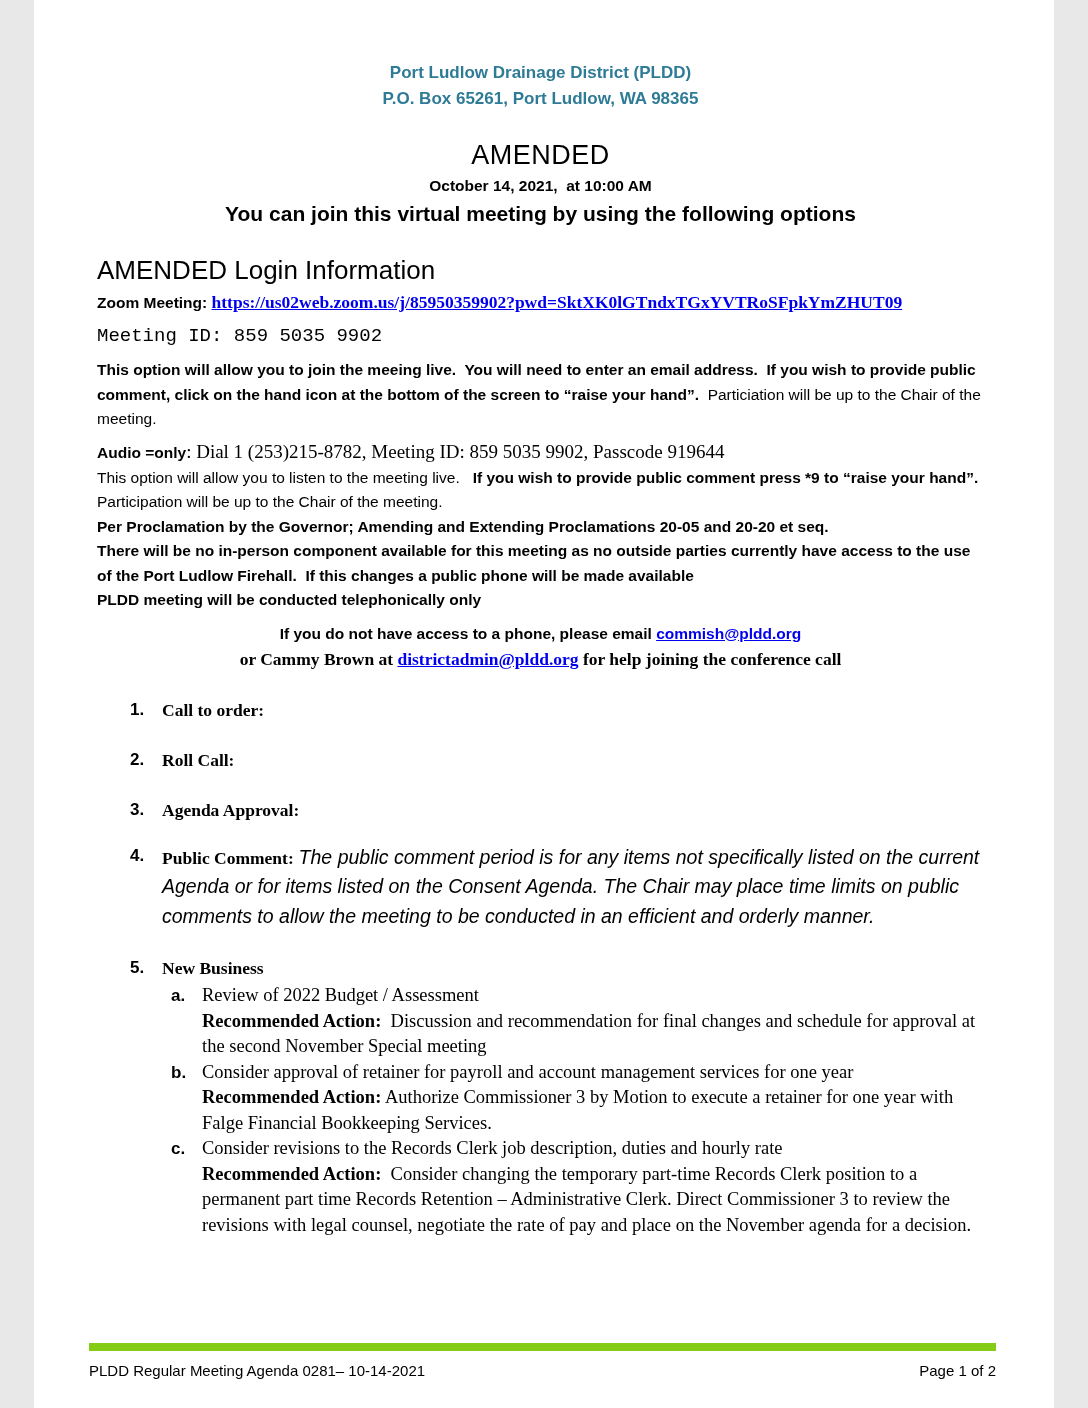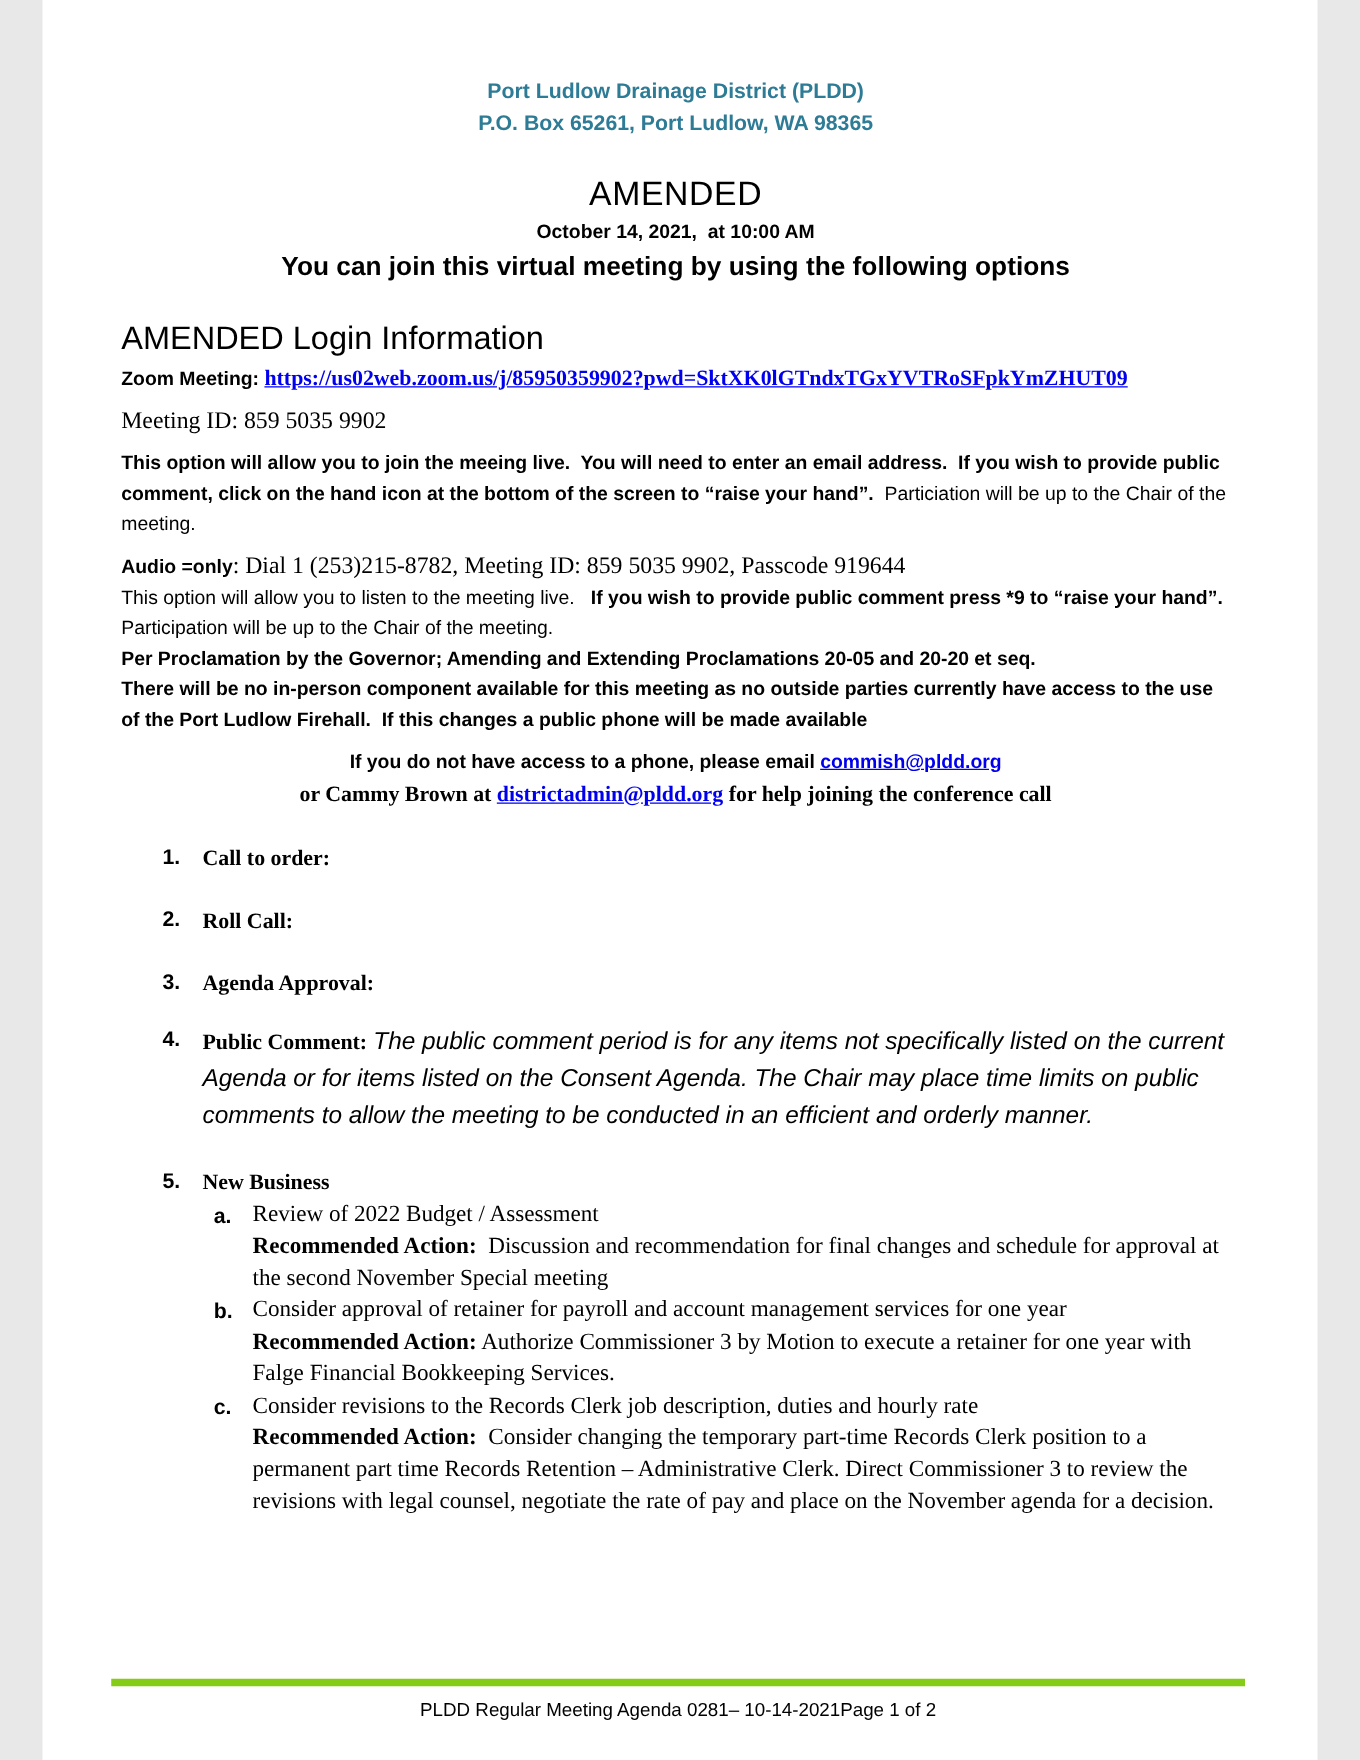--- a/index.html
+++ b/index.html
@@ -38,21 +38,21 @@
     font-weight:normal; font-size:26px; line-height:30px;
     margin:30px 0 0 0;
   }
   .zoom-line { margin:4px 0 0 0; font-size:15.5px; line-height:26px; }
   .zoom-line .label { font-size:15.5px; }
   a.doc-link {
     color:var(--link, #0000ee);
     font-family:"Liberation Serif", serif; font-weight:bold;
     font-size:17.5px; text-decoration:underline;
   }
-  .serif-line { font-family:Liberation Serif, serif; font-size:19px; line-height:26px; margin:7px 0 0 0; }
+  .serif-line { font-family:Liberation Mono, monospace; font-size:19px; line-height:26px; margin:7px 0 0 0; }
   .para { font-size:15.5px; line-height:24.5px; margin:9px 0 0 0; }
   .audio-line { margin:7px 0 0 0; font-size:15.5px; line-height:26px; }
   .audio-line .serif-run { font-family:"Liberation Serif", serif; font-size:19px; }
   .para-tight { margin-top:0; }
 
   
   .notice { text-align:left; }
   .notice div { font-size:15.5px; line-height:24.5px; }
 
   .contact { text-align:center; margin-top:8px; }
@@ -74,23 +74,23 @@
   
   .subitems { margin-left:74px; margin-top:2px; }
   .subitem { display:flex; }
   .subitem .letter { flex:0 0 31px; font-family:"Liberation Sans", sans-serif; font-weight:bold; font-size:17px; line-height:25.5px; }
   .subitem .body { font-family:"Liberation Serif", serif; font-size:18.5px; line-height:25.5px; }
   .subitem .action-label { font-weight:bold; }
 
   
   .doc-footer {
     position:absolute; left:55px; right:58px; top:1343px;
-    border-top:6px solid #84cc16;
+    border-top:8px solid #84cc16;
     padding-top:11px;
-    display:flex; justify-content:center;
+    display:flex; justify-content:space-between;
     font-family:"Liberation Sans", sans-serif; font-size:15px;
   }
 </style>
 </head>
 <body>
 
 <div class="page">
 
   <header class="doc-header">
     <div class="org-name">Port Ludlow Drainage District (PLDD)</div>
@@ -110,20 +110,21 @@
     <p class="para prewrap"><span class="bold-sans">This option will allow you to join the meeing live.  You will need to enter an email address.  If you wish to provide public comment, click on the hand icon at the bottom of the screen to “raise your hand”.</span><span class="sans">  Particiation will be up to the Chair of the meeting.</span></p>
 
     <p class="audio-line prewrap"><span class="bold-sans">Audio =only</span><span class="serif-run">: Dial 1 (253)215-8782, Meeting ID: 859 5035 9902, Passcode 919644</span></p>
 
     <p class="para para-tight prewrap"><span class="sans">This option will allow you to listen to the meeting live.   </span><span class="bold-sans">If you wish to provide public comment press *9 to “raise your hand”.</span><span class="sans">  Participation will be up to the Chair of the meeting.</span></p>
   </section>
 
   <section class="notice">
     <div class="bold-sans">Per Proclamation by the Governor; Amending and Extending Proclamations 20-05 and 20-20 et seq.</div>
     <div class="bold-sans prewrap">There will be no in-person component available for this meeting as no outside parties currently have access to the use of the Port Ludlow Firehall.  If this changes a public phone will be made available</div>
+    <div class="bold-sans">PLDD meeting will be conducted telephonically only</div>
   </section>
 
   <section class="contact">
     <div class="contact-line1 prewrap"><span class="bold-sans">If you do not have access to a phone, please email </span><a href="#" class="doc-link sans-link">commish@pldd.org</a></div>
     <div class="contact-line2 prewrap"><span>or Cammy Brown at </span><a href="#" class="doc-link">districtadmin@pldd.org</a><span> for help joining the conference call</span></div>
   </section>
 
   <section class="agenda">
     <div class="item">
       <span class="num">1.</span>

